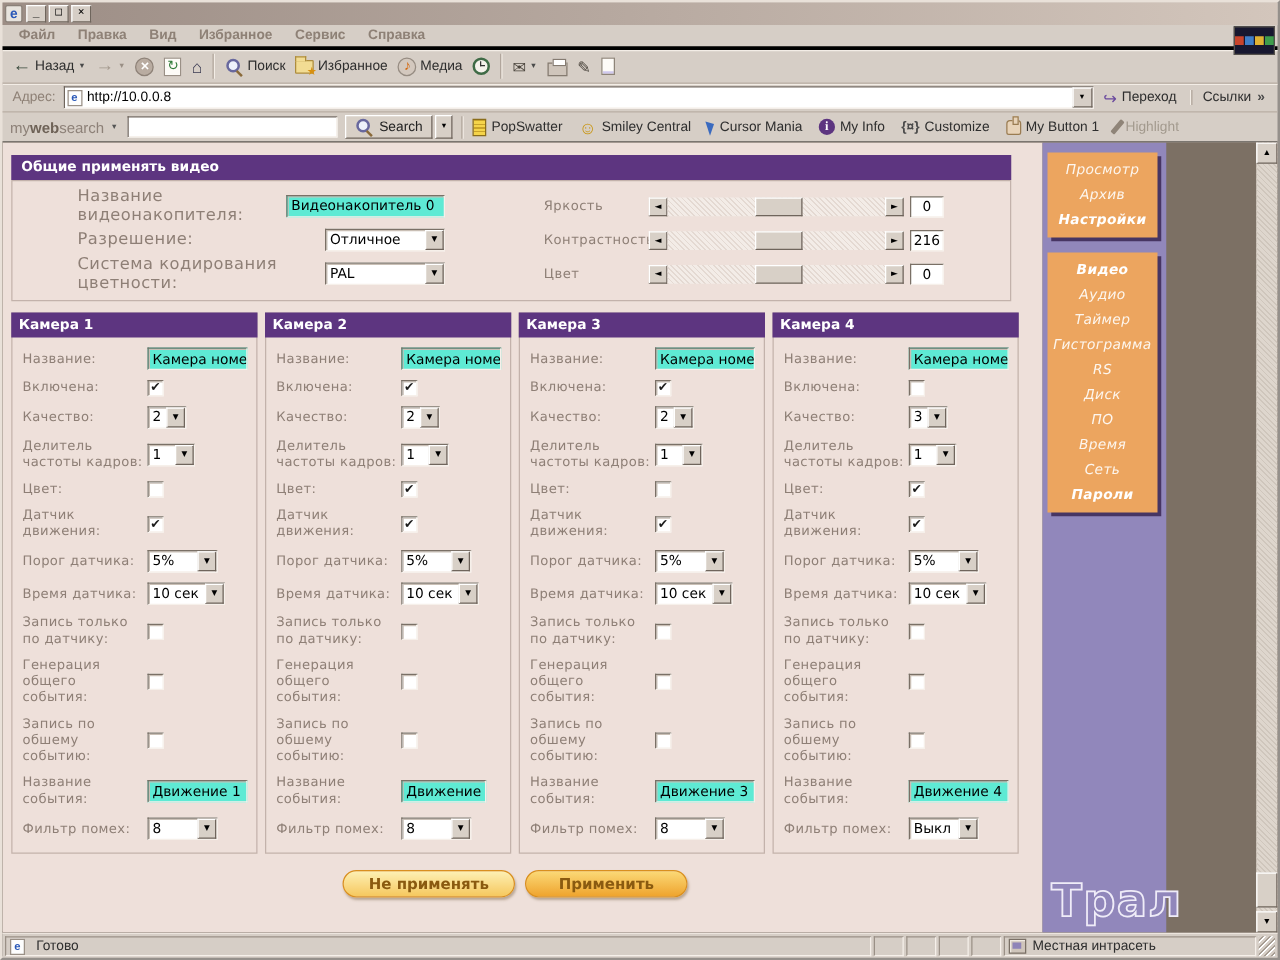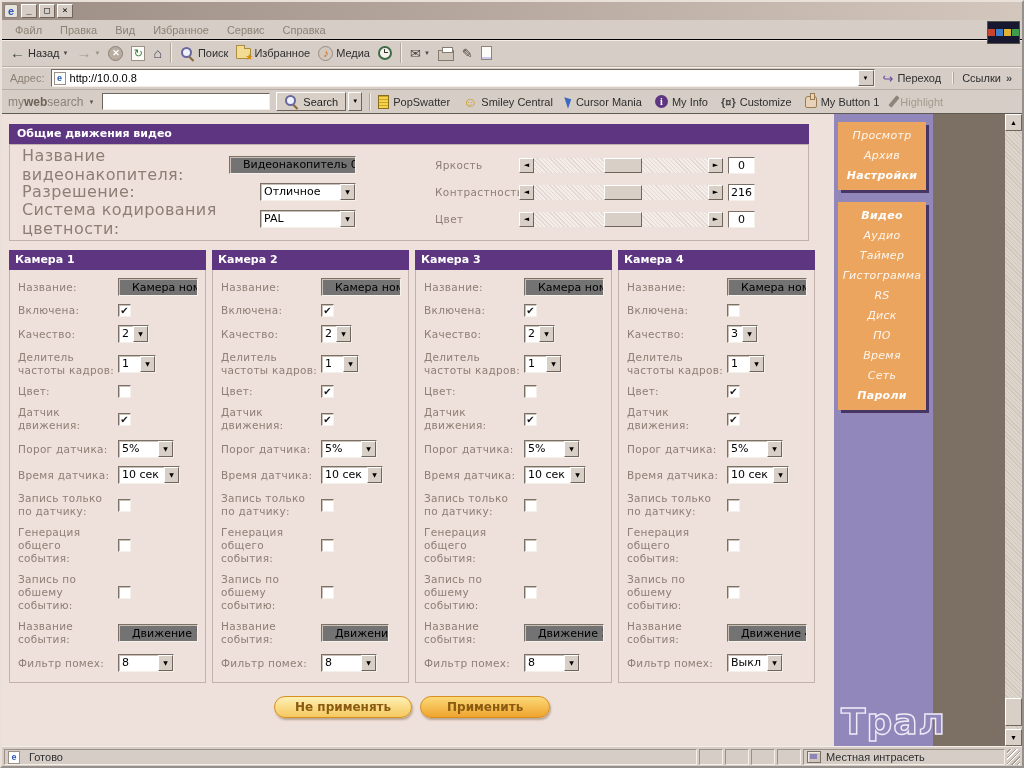--- a/index.html
+++ b/index.html
@@ -13,22 +13,22 @@
   .titlebar { height:18px; flex:0 0 18px; display:flex; align-items:center; padding:0 2px;
     background:linear-gradient(to right,#9c8d85,#d3c6bc); }
   .ie-icon { width:14px; height:14px; margin-right:3px; background:#e7e3dd; border:1px solid #8a8078;
     color:#2a58b8; font-weight:bold; font-size:11px; line-height:12px; text-align:center; border-radius:2px; }
   .title-text { flex:1; font-weight:bold; color:#5e564f; font-size:11px; white-space:nowrap; overflow:hidden; }
   .win-btns { display:flex; gap:2px; }
   .wbtn { width:16px; height:14px; background:#d6cec6; border:1px solid; border-color:#fff #6f655c #6f655c #fff;
     font-size:9px; line-height:11px; text-align:center; color:#000; font-family:"DejaVu Sans Mono",monospace; }
 
   
-  .menubar { height:20px; flex:0 0 20px; display:flex; align-items:center; padding-left:4px;
-    border-bottom:1px solid #000000; position:relative; }
+  .menubar { height:20px; flex:0 0 20px; display:flex; padding-left:4px;
+    border-bottom:3px solid #000000; position:relative;font-weight:bold; }
   .menu-item { padding:2px 9px; color:#8e8176; }
   .ie-throbber { position:absolute; top:1px; right:2px; width:33px; height:23px; background:#17172f;
     border:1px solid #54504a; z-index:5; display:flex; flex-wrap:wrap; align-content:center; justify-content:center; gap:1px; }
   .ie-throbber i { width:7px; height:7px; display:block; }
 
   
   .toolbar { height:27px; flex:0 0 27px; display:flex; align-items:center; padding-left:4px;
     border-bottom:1px solid #b9aea4; box-shadow:inset 0 1px 0 #f3ede6; }
   .tbtn { display:flex; align-items:center; gap:3px; padding:2px 4px; color:#2e2e2e; white-space:nowrap; }
   .tsep { width:0; height:20px; border-left:1px solid #b1a69c; border-right:1px solid #f3ede6; margin:0 4px; }
@@ -110,26 +110,26 @@
   
   .content { flex:1; display:flex; background:#7c7064; overflow:hidden; position:relative; }
   .main { width:832px; flex:0 0 832px; background:#eee0da; padding:10px 0 0 7px; }
 
   .gen-header { width:800px; height:20px; background:#5d3580; color:#fff; font-weight:bold;
     font-family:"DejaVu Sans",sans-serif; font-size:11px; line-height:20px; padding-left:8px; }
   .gen-body { width:800px; height:97px; border:1px solid #c3b2ab; background:#eee0da; display:flex;
     font-family:"DejaVu Sans",sans-serif; }
   .gen-left { width:346px; padding:2px 0 0 12px; }
   .gen-row { display:flex; align-items:center; margin-top:8px; height:19px; }
-  .glabel { flex:1; color:#8e7f76; font-size:16px; letter-spacing:.4px; }
+  .glabel { flex:1; color:#8e7f76; font-size:13px; letter-spacing:.4px;margin-left:40px; }
   .gen-right { margin-left:79px; padding-top:2px; }
   .srow { display:flex; align-items:center; margin-top:9px; height:18px; }
   .slabel { width:84px; color:#8e7f76; font-size:10.5px; letter-spacing:.4px; }
 
-  .text-input { display:inline-flex; align-items:center; height:18px; background:#737373; padding:0 13px;
+  .text-input { display:inline-flex; align-items:center; height:18px; background:#5eead4; padding:0 3px;
     border:1px solid; border-color:#7a7066 #f6f0ea #f6f0ea #7a7066; box-shadow:inset 1px 1px 0 #c9bfb5;
     font-size:11px; color:#000; white-space:nowrap; overflow:hidden; }
   .sel { display:inline-flex; height:18px; border:1px solid; border-color:#7a7066 #f6f0ea #f6f0ea #7a7066;
     box-shadow:inset 1px 1px 0 #c9bfb5; background:#fff; }
   .selv { flex:1; padding:1px 2px 0 3px; font-size:11px; color:#000; white-space:nowrap; overflow:hidden; }
   .selb { width:15px; flex:0 0 15px; background:#d8d0c7; border:1px solid; border-color:#fff #6f655c #6f655c #fff;
     font-size:6px; text-align:center; line-height:14px; color:#000; }
   .cb { width:13px; height:13px; background:#fff; border:1px solid; border-color:#7a7066 #f6f0ea #f6f0ea #7a7066;
     box-shadow:inset 1px 1px 0 #c9bfb5; font-size:10px; line-height:12px; text-align:center; font-weight:bold; color:#1a1a1a; }
 
@@ -329,21 +329,21 @@
         <span class="mws-item">
           <span class="i-high"></span>
           <span class="dim">Highlight</span>
         </span>
       </span>
   </div>
 
   <div class="content">
     <div class="main">
 
-      <div class="gen-header">Общие движения видео</div>
+      <div class="gen-header">Общие применять видео</div>
       <div class="gen-body">
         <div class="gen-left">
           <div class="gen-row">
             <span class="glabel">Название видеонакопителя:</span>
             <span class="text-input" style="width:127px">Видеонакопитель 0</span>
           </div>
           <div class="gen-row">
             <span class="glabel">Разрешение:</span>
             <span class="sel" style="width:96px">
               <span class="selv">Отличное</span>

